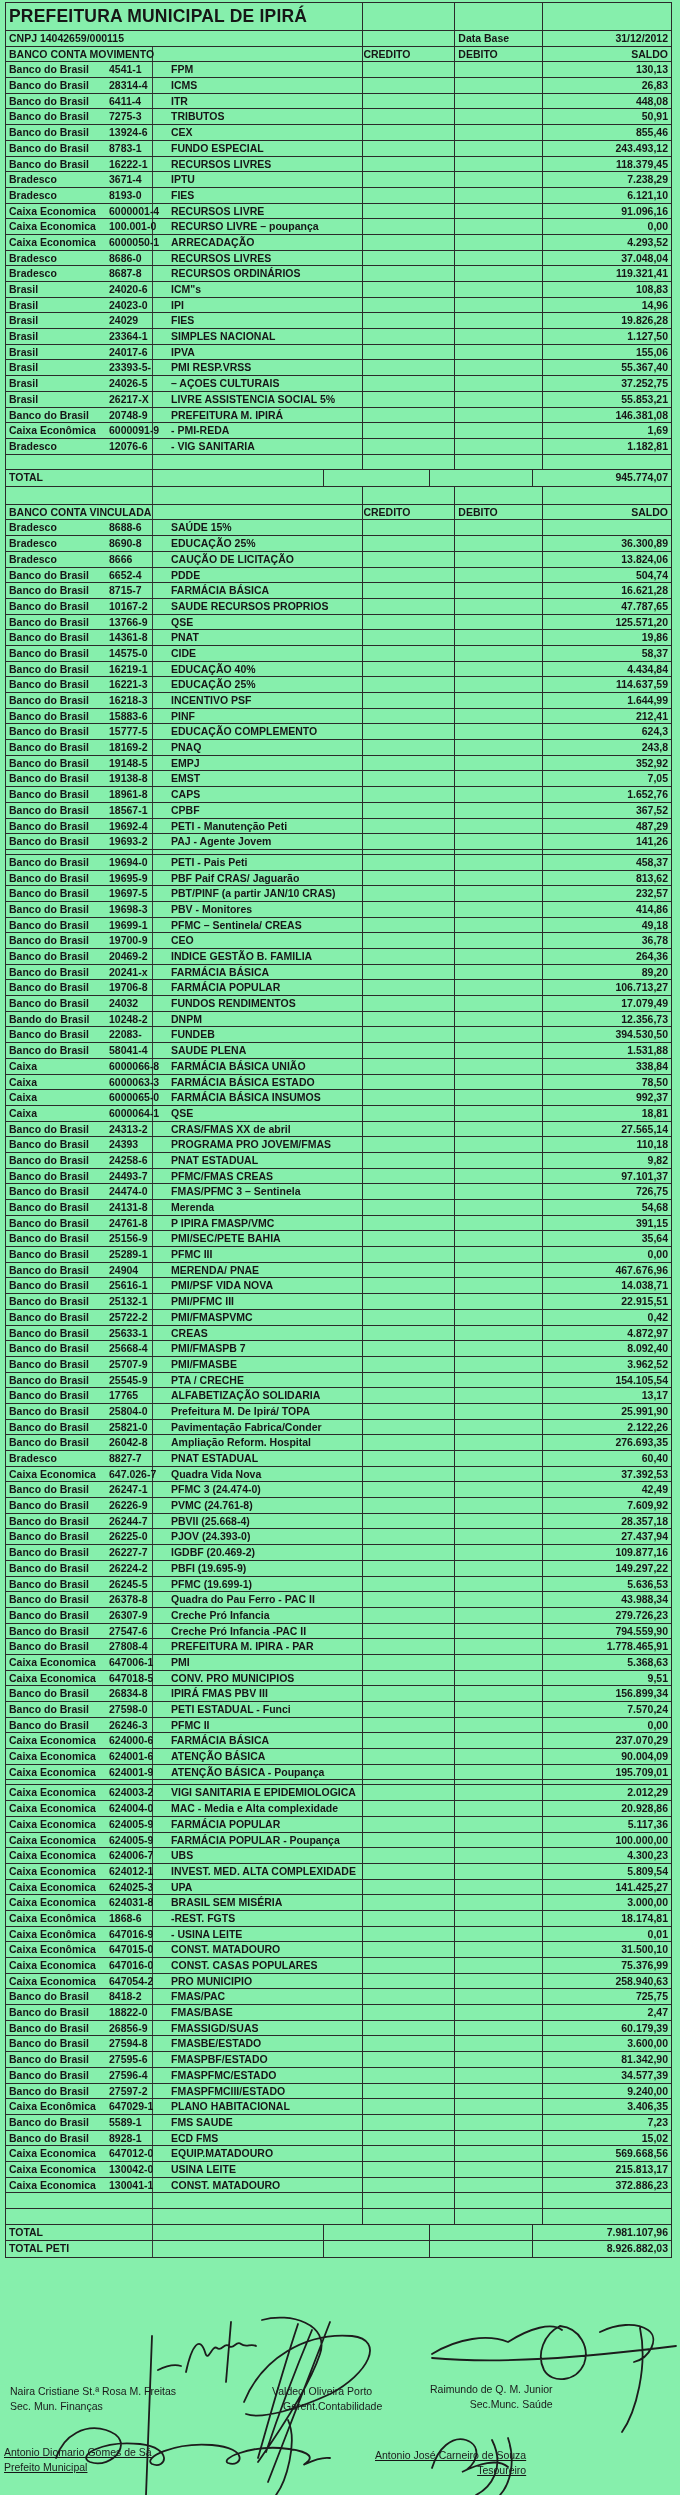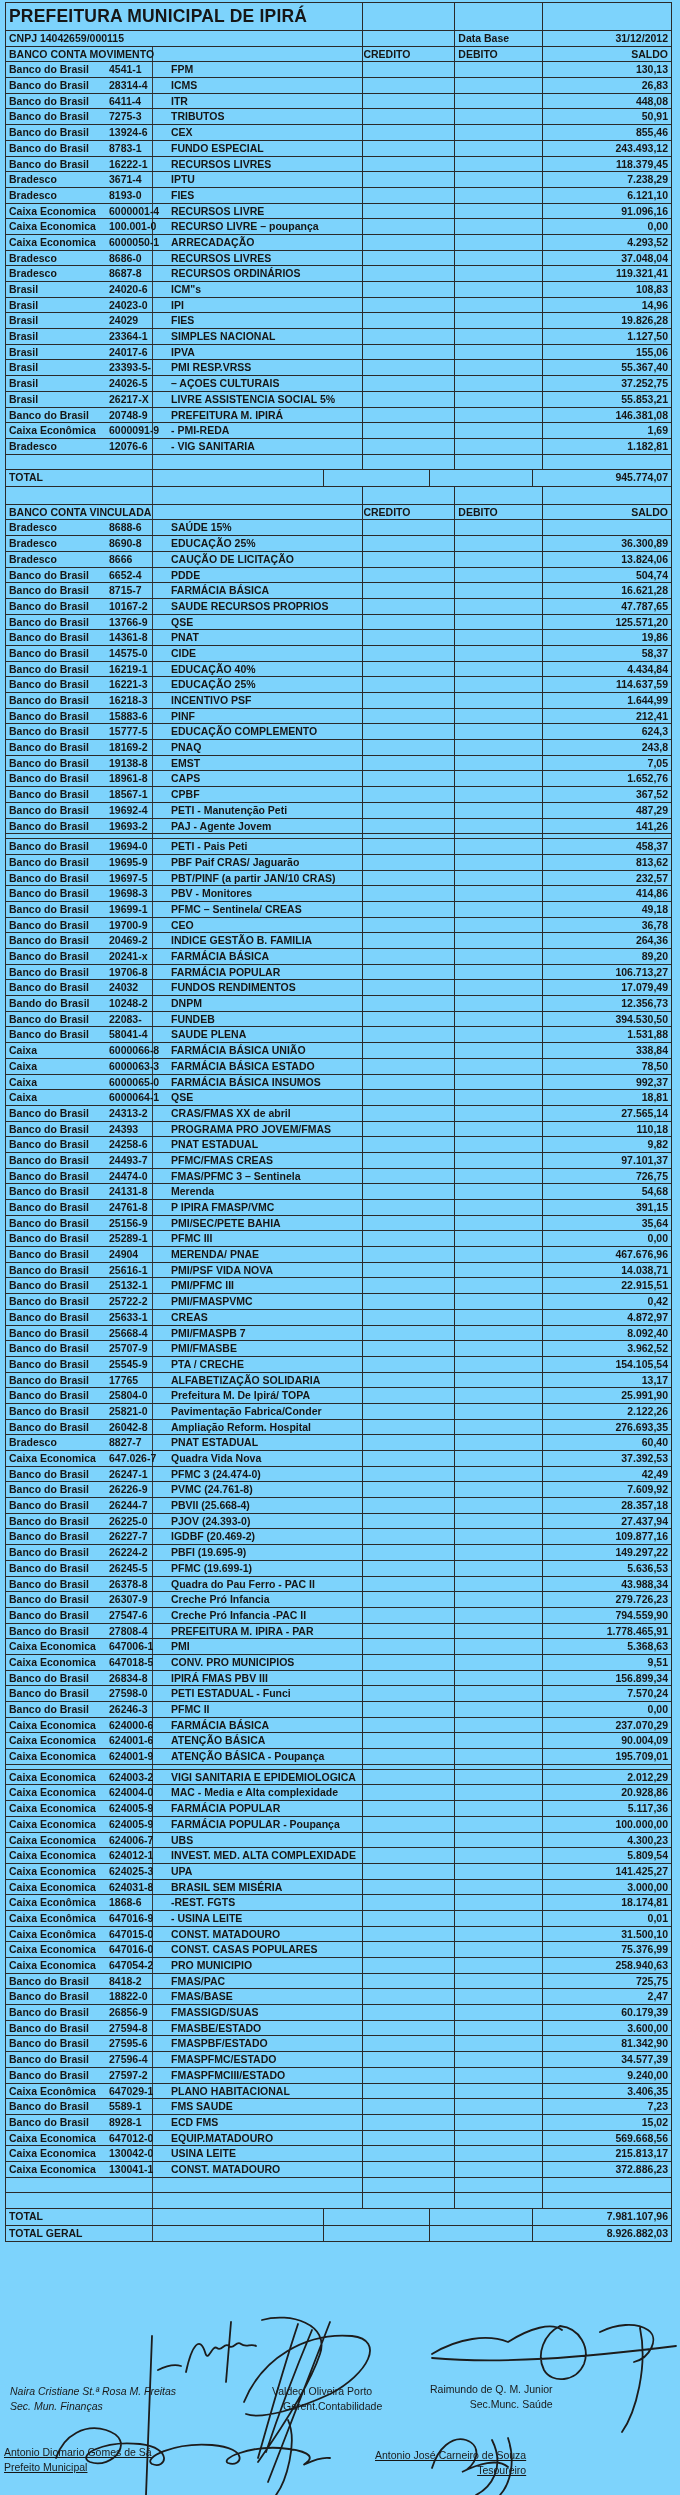--- a/index.html
+++ b/index.html
@@ -1,16 +1,16 @@
 <!DOCTYPE html>
 <html><head>
 <meta charset="utf-8">
 <style>
   html,body{margin:0;padding:0;background:#e8e8e6;}
-  .page{position:relative;width:680px;height:2495px;background:#7dd3fc;margin:0 auto;
+  .page{position:relative;width:680px;height:2495px;background:#86efac;margin:0 auto;
         font-family:"Liberation Sans",sans-serif;color:#161616;overflow:hidden;}
   .table{position:absolute;left:5px;top:2px;width:667px;border-top:1px solid #2a2a2a;}
   .row{display:flex;box-sizing:border-box;height:15.7px;line-height:14.5px;font-size:10.5px;
        font-weight:bold;border-left:1px solid #2a2a2a;border-bottom:1px solid #2a2a2a;}
   .c{box-sizing:border-box;border-right:1px solid #2a2a2a;white-space:nowrap;overflow:visible;}
   .desc{width:358px;padding-left:3px;}
   .row.data .desc,.row.blank .desc,.row.total .desc,.row.head .desc,.row.gap .desc{
        background:linear-gradient(#3a3a3a,#3a3a3a) no-repeat 146px 0/1px 100%;}
   .cred{width:92px;}
   .deb{width:88px;padding-left:3px;}
@@ -316,20 +316,26 @@
             <div class="c deb"></div>
             <div class="c sal">624,3</div>
           </div>
           <div class="row data">
             <div class="c desc"><span class="bank">Banco do Brasil</span><span class="acct">18169-2</span><span class="nm">PNAQ</span></div>
             <div class="c cred"></div>
             <div class="c deb"></div>
             <div class="c sal">243,8</div>
           </div>
           <div class="row data">
+            <div class="c desc"><span class="bank">Banco do Brasil</span><span class="acct">19148-5</span><span class="nm">EMPJ</span></div>
+            <div class="c cred"></div>
+            <div class="c deb"></div>
+            <div class="c sal">352,92</div>
+          </div>
+          <div class="row data">
             <div class="c desc"><span class="bank">Banco do Brasil</span><span class="acct">19138-8</span><span class="nm">EMST</span></div>
             <div class="c cred"></div>
             <div class="c deb"></div>
             <div class="c sal">7,05</div>
           </div>
           <div class="row data">
             <div class="c desc"><span class="bank">Banco do Brasil</span><span class="acct">18961-8</span><span class="nm">CAPS</span></div>
             <div class="c cred"></div>
             <div class="c deb"></div>
             <div class="c sal">1.652,76</div>
@@ -886,42 +892,42 @@
             <div class="c deb"></div>
             <div class="c sal"></div>
           </div>
           <div class="row total">
             <div class="c desc"><span class="lbl">TOTAL</span></div>
             <div class="c cred"></div>
             <div class="c deb"></div>
             <div class="c sal">7.981.107,96</div>
           </div>
           <div class="row total">
-            <div class="c desc"><span class="lbl">TOTAL GERAL</span></div>
+            <div class="c desc"><span class="lbl">TOTAL PETI</span></div>
             <div class="c cred"></div>
             <div class="c deb"></div>
             <div class="c sal">8.926.882,03</div>
           </div>
         </div>
       </div>
   </div>
 
   <div class="signatures">
     <svg width="680" height="233" viewBox="0 0 680 233" fill="none">
       <g stroke="#1c1c1c" stroke-width="1.8" stroke-linecap="round" fill="none">
         <path d="M158,108 C166,104 174,102 181,104 M186,110 C192,82 200,74 205,90 C208,102 212,82 217,86 C222,90 224,80 229,84 C234,88 236,78 241,82 C246,86 251,81 256,84 M231,60 L226,120"></path>
         <path d="M152,74 L146,233"></path>
         <path d="M262,58 C290,50 330,62 320,92 C308,128 272,180 258,200 M298,62 C282,110 266,168 258,196 M312,68 C292,116 276,160 266,190 M244,140 C262,96 306,70 352,74 C386,78 368,112 330,132 C300,146 262,158 246,152 M330,60 L268,220"></path>
         <path d="M432,92 C458,76 488,72 508,80 C530,66 552,60 562,68 M432,96 C500,102 580,96 676,84 M560,64 C544,72 536,92 544,108 C552,122 576,120 584,102 C590,86 580,66 560,64 M600,70 C616,62 636,60 648,68 C660,76 650,96 634,100 M640,66 C648,104 636,150 622,170"></path>
         <path d="M56,196 C64,172 86,162 106,168 C138,178 112,208 90,200 C76,194 102,178 140,182 C174,186 166,208 152,202 C142,196 174,180 212,183 C250,186 242,206 228,201 C220,197 248,184 280,186 C306,188 316,194 306,201 C298,207 316,194 330,196 M288,158 C298,180 286,220 276,233"></path>
         <path d="M432,206 C438,186 452,174 466,178 C484,184 476,205 462,210 C478,202 498,196 508,205 M492,178 C506,206 490,226 476,233 M508,176 C516,200 510,222 500,233"></path>
       </g>
     </svg>
     <div id="sigblocks">
-        <div class="sig" style="left: 10px; top: 122px; font-style: italic;">
+        <div class="sig" style="left: 10px; top: 122px;">
           <div class="sig-name">Naira Cristiane St.ª Rosa M. Freitas</div>
           <div class="sig-title">Sec. Mun. Finanças</div>
         </div>
         <div class="sig" style="left: 272px; top: 122px;">
           <div class="sig-name">Valdeci Oliveira Porto</div>
           <div class="sig-title" style="margin-left: 11px; text-align: right;">Gerent.Contabilidade</div>
         </div>
         <div class="sig" style="left: 430px; top: 120px; text-align: right;">
           <div class="sig-name">Raimundo de Q. M. Junior</div>
           <div class="sig-title" style="margin-left: 29px;">Sec.Munc. Saúde</div>

